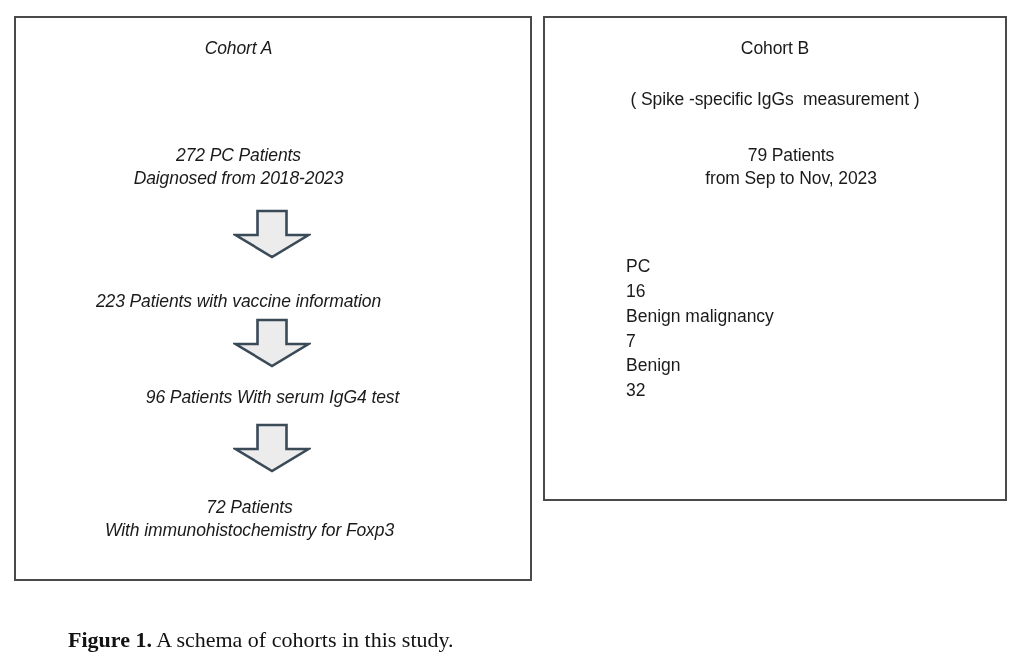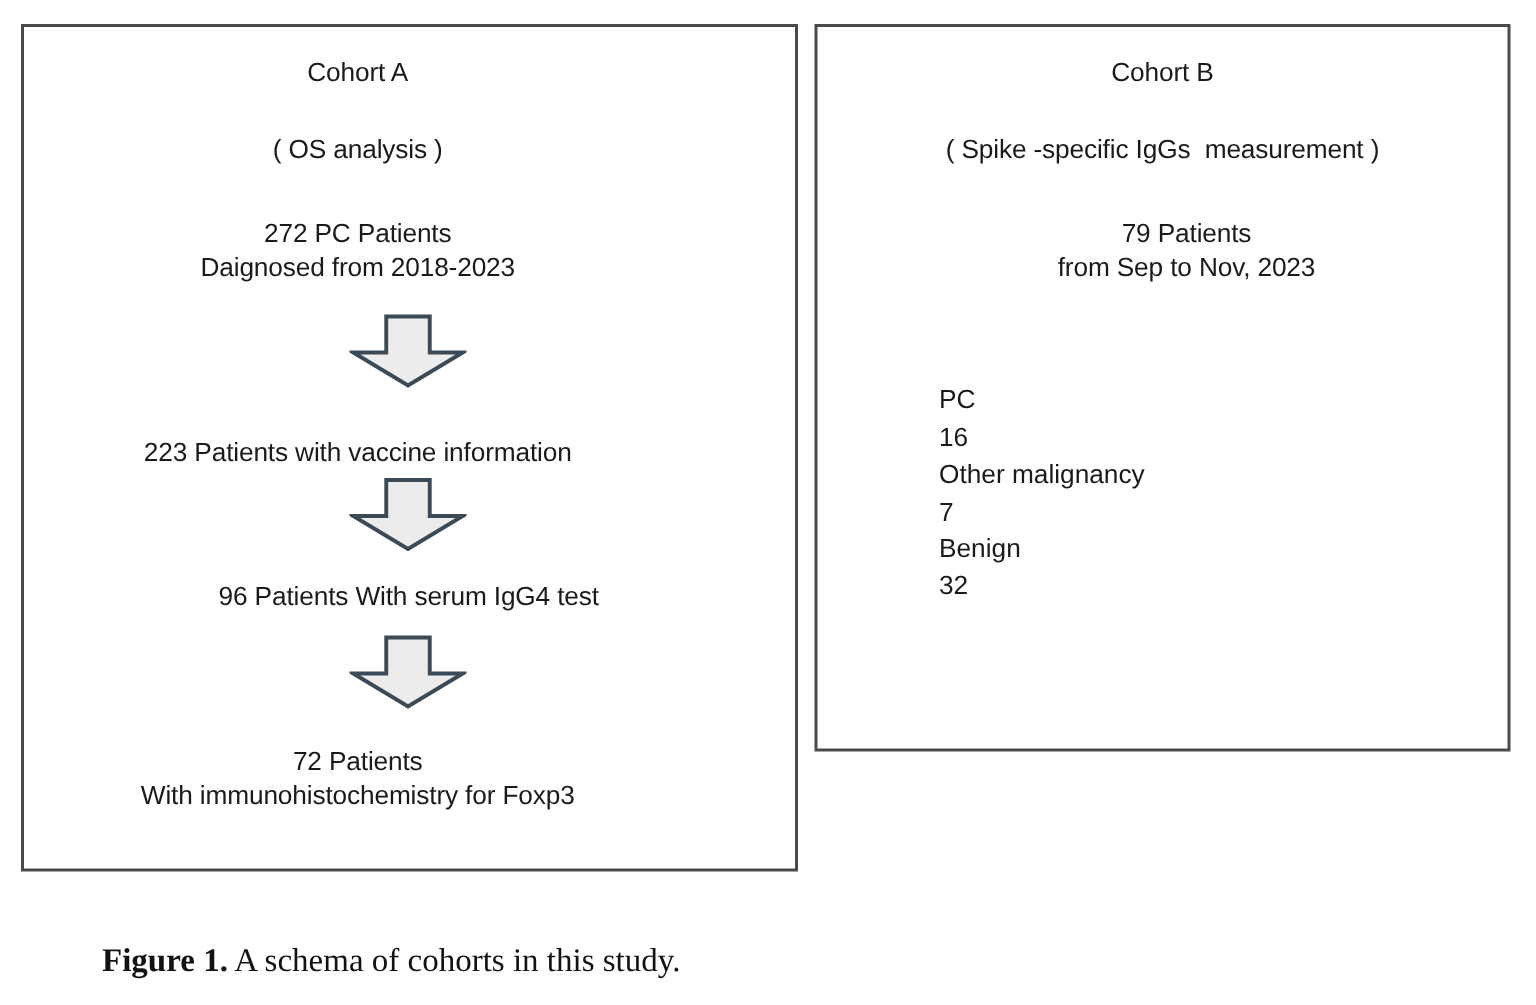--- a/index.html
+++ b/index.html
@@ -48,20 +48,21 @@
   .txt {
     position: absolute;
     text-align: center;
     line-height: 1.30;
     white-space: pre;
     letter-spacing: -0.1px;
   }
   .txt.center-a {
     left: 14px;
     width: 449px;
+    font-style: italic;
   }
   .txt.center-b {
     left: 543px;
     width: 464px;
   }
   .t-head {
     font-size: 17.5px;
   }
   .t-sub {
     font-size: 17.5px;
@@ -69,21 +70,21 @@
   .t-body {
     font-size: 17.5px;
   }
 
   
   #a-title      { top: 37px; }
   #a-subtitle   { top: 88px; }
   #a-step1      { top: 144px; }
   #a-step2      { top: 290px; }
   #a-step3      { top: 386px; padding-left: 34px; }
-  #a-step4      { top: 496px; }
+  #a-step4      { top: 496px; padding-left: 11px; }
 
   
   #b-title      { top: 37px; }
   #b-subtitle   { top: 88px; }
   #b-step1      { top: 144px; padding-left: 16px; }
 
   
   #b-list {
     position: absolute;
     left: 626px;
@@ -139,21 +140,20 @@
 </style>
 </head>
 <body>
 
 <div class="figure-canvas">
 
   <div class="cohort-box" id="cohort-a-box"></div>
 
   <div class="txt center-a t-head" id="a-title">Cohort A</div>
 
-  <div class="txt center-a t-sub" id="a-subtitle">( OS analysis )</div>
 
   <div class="txt center-a t-body" id="a-step1">272 PC Patients
 Daignosed from 2018-2023</div>
 
   <div class="arrow" id="arrow-1">
     <svg viewBox="0 0 78 50" preserveAspectRatio="none">
       <polygon points="24.5,2 53.5,2 53.5,26 75.5,26 39,48 2.5,26 24.5,26" fill="#ececed" stroke="#3a4a57" stroke-width="2.6" stroke-linejoin="miter"></polygon>
     </svg>
   </div>
 
@@ -184,21 +184,21 @@
 
   <div class="txt center-b t-body" id="b-step1">79 Patients
 from Sep to Nov, 2023</div>
 
   <div id="b-list">
     <div class="b-row">
       <span class="b-label">PC</span>
       <span class="b-value">16</span>
     </div>
     <div class="b-row">
-      <span class="b-label">Other malignancy</span>
+      <span class="b-label">Benign malignancy</span>
       <span class="b-value">7</span>
     </div>
     <div class="b-row">
       <span class="b-label">Benign</span>
       <span class="b-value">32</span>
     </div>
   </div>
 
   <div id="figure-caption"><span class="cap-label">Figure 1.</span><span> A schema of cohorts in this study.</span></div>
 

